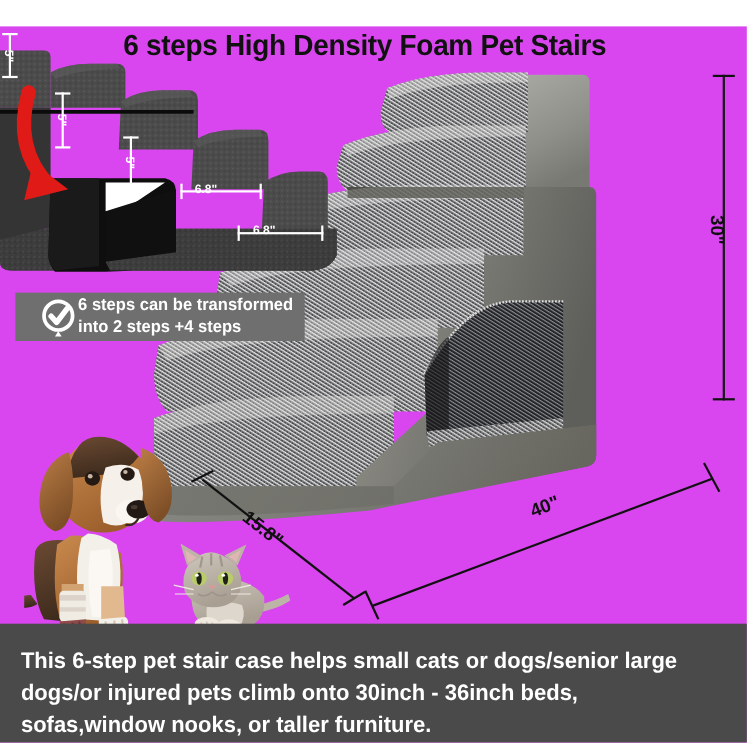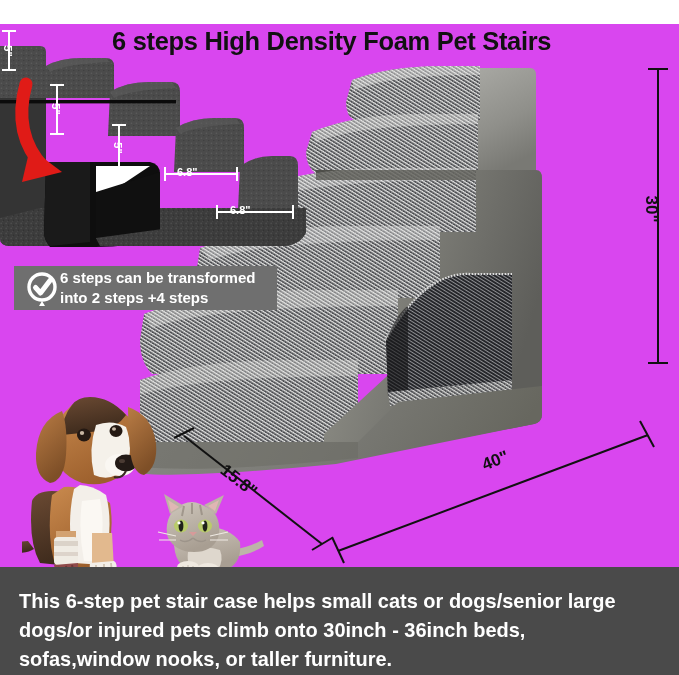--- a/index.html
+++ b/index.html
@@ -23,21 +23,21 @@
   .dim-w{color:#ffffff;font-size:11px;}
   .dim-b{color:#111111;font-size:17px;}
   .rule{position:absolute;background:#ffffff;}
   .rule-b{position:absolute;background:#111111;}
 
   
   #inset{position:absolute;left:0;top:18px;width:312px;height:222px;}
 
   
   #badge{position:absolute;left:14px;top:242px;width:263px;height:44px;
-         background:#6f6f6f;display:flex;align-items:center;padding-left:8px;
+         background:#6f6f6f;display:flex;align-items:center;padding-left:19px;
          box-sizing:border-box;}
   #badge .bicon{position:relative;width:40px;height:40px;flex:0 0 40px;}
   #badge .btxt{color:#ffffff;font-size:15.5px;font-weight:bold;line-height:20px;
                transform:scaleX(0.97);transform-origin:left center;margin-left:-2px;}
 
   
   #main-stair{position:absolute;left:140px;top:38px;width:539px;height:500px;}
 
   
   #dog{position:absolute;left:22px;top:367px;width:160px;height:186px;}

